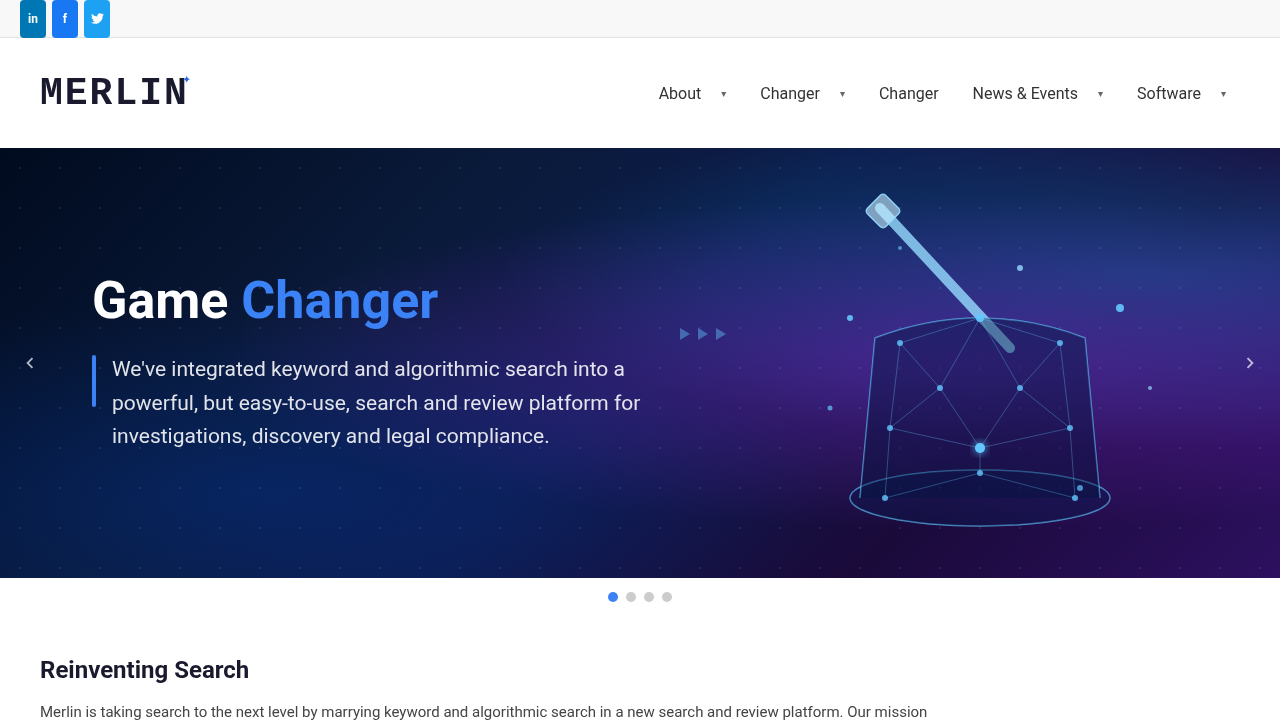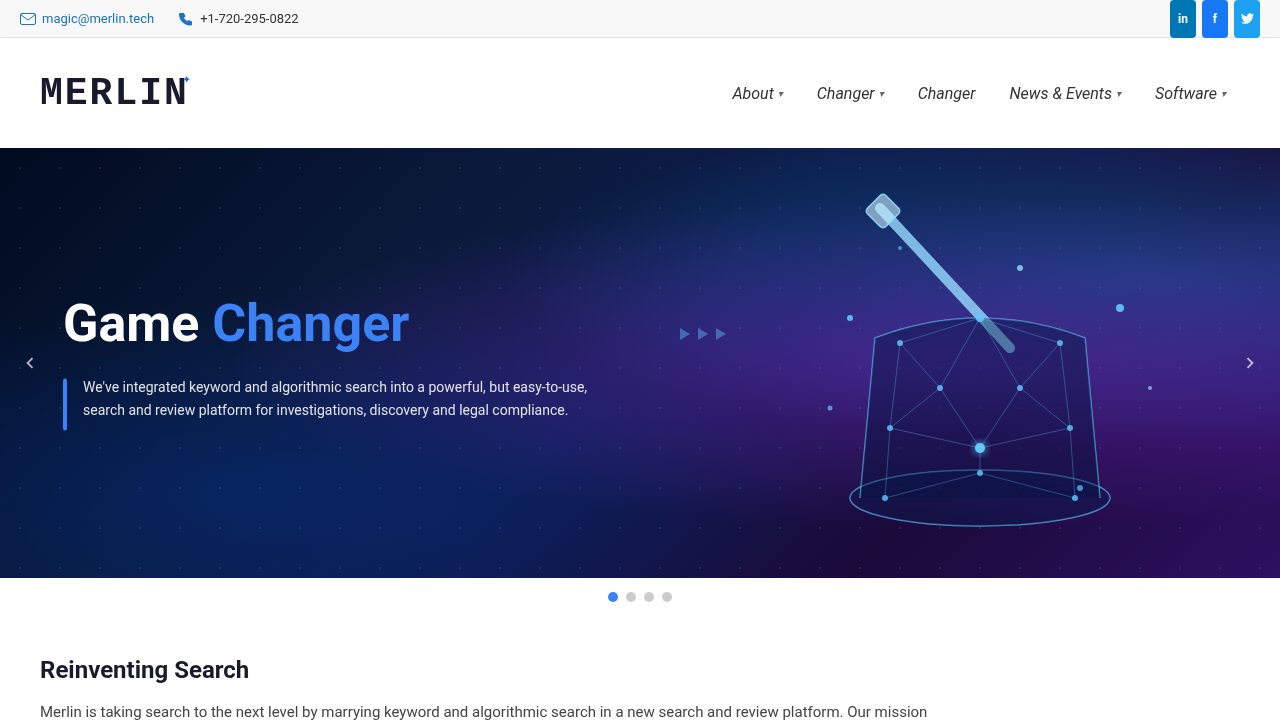--- a/index.html
+++ b/index.html
@@ -95,30 +95,29 @@
     }
 
     .nav {
       display: flex;
       align-items: center;
       gap: 6px;
     }
     .nav-item {
       display: flex;
       align-items: center;
-      gap: 4px;
+      gap: 20px;
       padding: 8px 14px;
       font-size: 16px;
       color: #333;
       cursor: pointer;
       border-radius: 4px;
       transition: color 0.2s;
       text-decoration: none;
       white-space: nowrap;
-      font-style: italic;
     }
     .nav-chevron {
       font-size: 10px;
       color: #666;
     }
 
     
     .hero {
       position: relative;
       width: 1280px;
@@ -145,21 +144,21 @@
     .hero-illustration {
       position: absolute;
       right: 80px;
       top: 40px;
       width: 500px;
       height: 380px;
     }
 
     .hero-content {
       position: absolute;
-      left: 63px;
+      left: 92px;
       top: 50%;
       transform: translateY(-50%);
       max-width: 560px;
     }
     .hero-title {
       font-size: 52px;
       font-weight: 700;
       color: #fff;
       margin-bottom: 24px;
       line-height: 1.1;
@@ -174,21 +173,21 @@
     }
     .hero-desc-bar {
       width: 4px;
       min-height: 52px;
       background: #3b82f6;
       border-radius: 2px;
       flex-shrink: 0;
       margin-top: 2px;
     }
     .hero-desc {
-      font-size: 14px;
+      font-size: 21px;
       color: rgba(255,255,255,0.88);
       line-height: 1.6;
     }
 
     
     .slider-arrow {
       position: absolute;
       top: 50%;
       transform: translateY(-50%);
       width: 36px;
@@ -253,39 +252,20 @@
       height: 0;
       border-top: 6px solid transparent;
       border-bottom: 6px solid transparent;
       border-left: 10px solid rgba(100,200,255,0.7);
     }
   </style>
 </head>
 <body>
 
 <div class="top-bar">
-  <div class="top-bar-left">
-    <div class="top-bar-contact">
-      <span class="email-icon">
-        <svg width="16" height="12" viewBox="0 0 16 12" fill="none">
-          <rect x="0.5" y="0.5" width="15" height="11" rx="1.5" stroke="#1a73c8" fill="none"></rect>
-          <path d="M0.5 1.5L8 7L15.5 1.5" stroke="#1a73c8"></path>
-        </svg>
-      </span>
-      <a href="#">magic@merlin.tech</a>
-    </div>
-    <div class="top-bar-contact">
-      <span class="phone-icon">
-        <svg width="14" height="14" viewBox="0 0 14 14" fill="none">
-          <path d="M2 1h3l1.5 3.5-1.75 1.1a8 8 0 003.65 3.65L9.5 8 13 9.5V12.5a1 1 0 01-1 1C5.5 14 0 8.5 0 2a1 1 0 011-1h1z" fill="#1a73c8"></path>
-        </svg>
-      </span>
-      <span>+1-720-295-0822</span>
-    </div>
-  </div>
   <div class="top-bar-right">
     <div class="social-btn linkedin">in</div>
     <div class="social-btn facebook">f</div>
     <div class="social-btn twitter">
       <svg width="13" height="11" viewBox="0 0 24 20" fill="white">
         <path d="M23.954 2.569a10 10 0 01-2.825.775 4.958 4.958 0 002.163-2.723 9.99 9.99 0 01-3.127 1.195 4.92 4.92 0 00-8.384 4.482C7.691 6.094 4.066 4.13 1.64 1.161a4.822 4.822 0 00-.666 2.475c0 1.71.87 3.213 2.188 4.096a4.904 4.904 0 01-2.228-.616v.061a4.923 4.923 0 003.946 4.827 4.996 4.996 0 01-2.212.085 4.937 4.937 0 004.604 3.417 9.868 9.868 0 01-6.102 2.105c-.39 0-.779-.023-1.17-.067a13.995 13.995 0 007.557 2.209c9.054 0 13.999-7.496 13.999-13.986 0-.209 0-.42-.015-.63a9.936 9.936 0 002.46-2.548l-.047-.02z"></path>
       </svg>
     </div>
   </div>
 </div>

